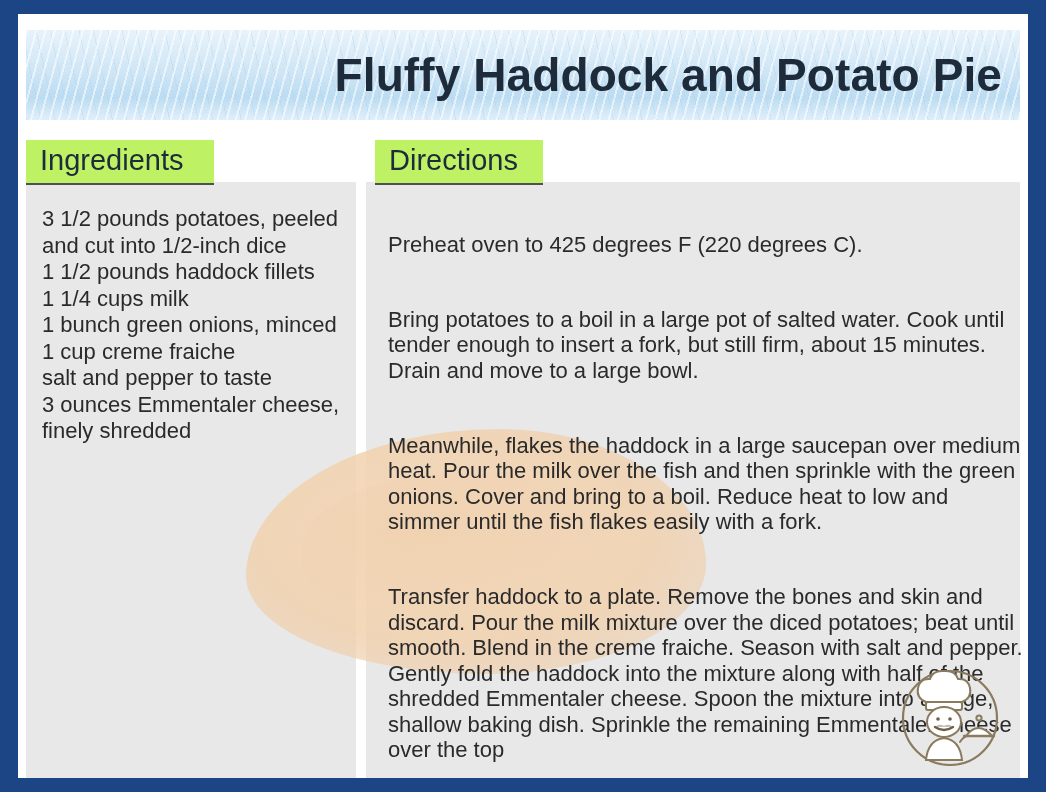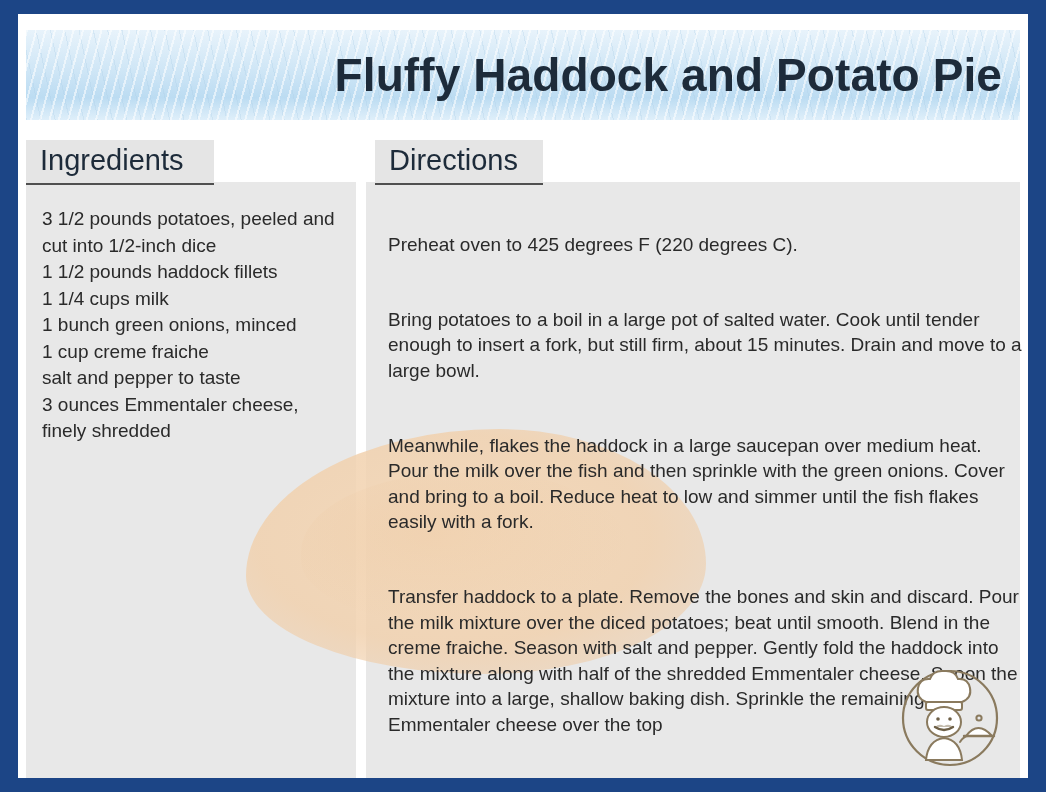--- a/index.html
+++ b/index.html
@@ -54,40 +54,40 @@
   #ingredients-panel {
     left: 8px; top: 168px;
     width: 330px; height: 596px;
   }
   #directions-panel {
     left: 348px; top: 168px;
     width: 654px; height: 596px;
   }
   .panel-heading {
     position: absolute;
-    background: #e5e5e5;
+    background: #bef264;
     color: #1d2b3a;
     font-size: 29px;
     padding: 4px 14px 6px 14px;
     border-bottom: 2px solid #4f4f4f;
     white-space: nowrap;
   }
   #ingredients-heading {
     left: 8px; top: 126px;
     width: 188px;
   }
   #directions-heading {
     left: 357px; top: 126px;
     width: 168px;
   }
   
   .body-text {
     position: absolute;
     color: #2a2a2a;
-    font-size: 19px;
+    font-size: 22px;
     line-height: 26.5px;
     white-space: pre-line;
   }
   #ingredients-text {
     left: 24px; top: 192px;
     width: 305px;
   }
   #directions-text {
     left: 366px; top: 192px;
     width: 640px;

